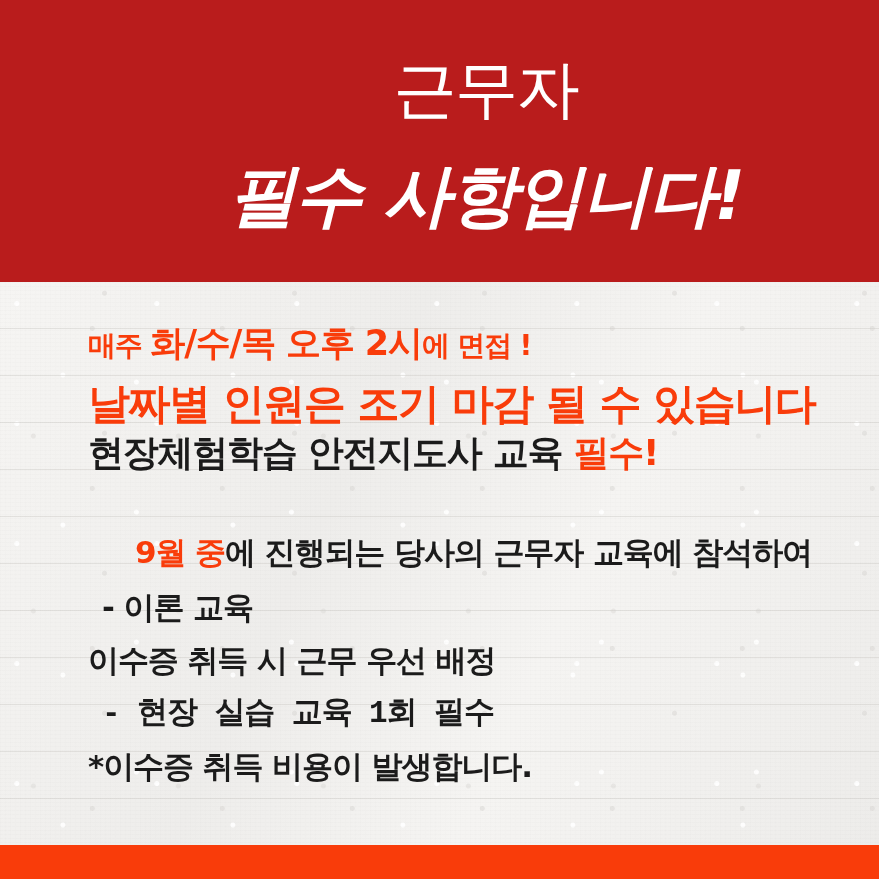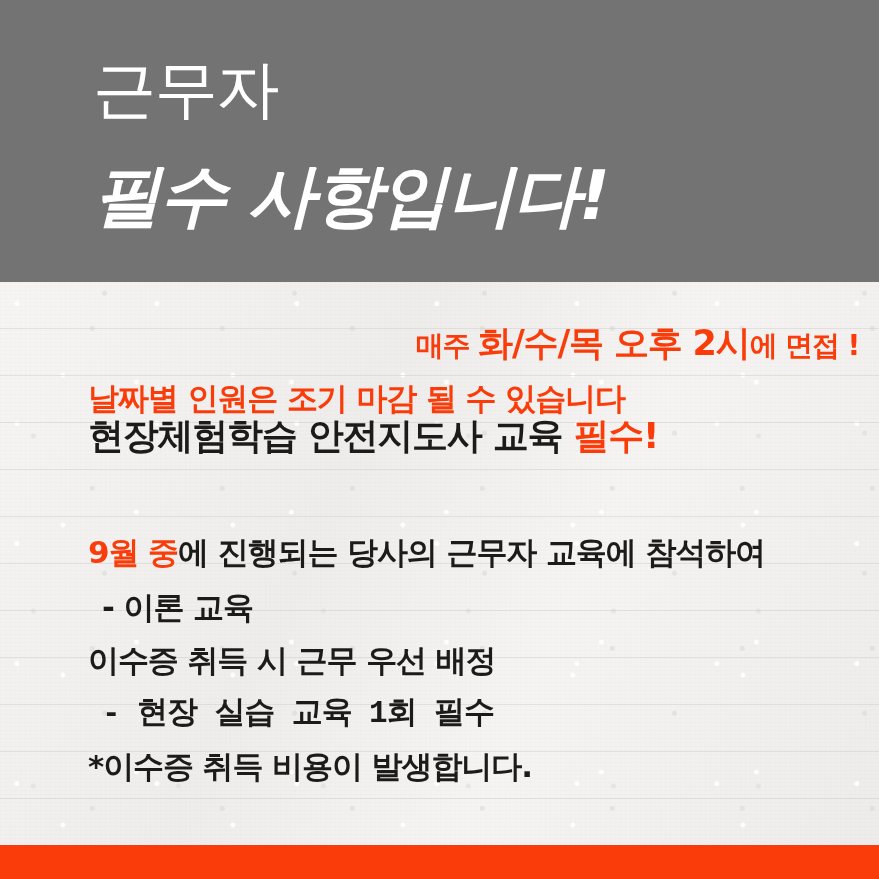--- a/index.html
+++ b/index.html
@@ -145,28 +145,27 @@
   }
 
   .seg { display: inline; }
   .seg-red { color: #f93c0a; }
   .seg-dark { color: #1b1b1b; }
 
   
   #line-interview {
     font-size: 33px;
     margin-bottom: 22px;
-    text-align: right;
   }
   #line-interview .sz-sm { font-size: 28px; }
   #line-interview .sz-lg { font-size: 35px; }
 
   #line-capacity {
-    font-size: 31px;
-    margin-bottom: 4px;
+    font-size: 42px;
+    margin-bottom: 10px;
     color: #f93c0a;
   }
 
   #line-safety {
     font-size: 36px;
   }
 
   
   #line-attend {
     font-size: 31px;
@@ -193,21 +192,21 @@
     flex: 0 0 auto;
     height: 34px;
     background: #f93c0a;
   }
 </style>
 </head>
 <body>
 
 <div id="poster">
 
-  <div class="header-band" style="background-color: #737373;">
+  <div class="header-band" style="background-color: #b91c1c; text-align: center;">
     <div class="header-line header-line-1" style="color: rgb(255, 255, 255);">근무자</div>
     <div class="header-line header-line-2" style="color: rgb(255, 255, 255);">필수 사항입니다!</div>
   </div>
 
   <div class="paper">
     <div class="body-inner">
 
       <div class="block" id="block-schedule">
 
         <div class="t-line" id="line-interview" style="color: rgb(27, 27, 27);">
@@ -217,21 +216,21 @@
         <div class="t-line" id="line-capacity" style="color: rgb(249, 60, 10);">날짜별 인원은 조기 마감 될 수 있습니다</div>
 
         <div class="t-line" id="line-safety" style="color: rgb(27, 27, 27);">
           <span class="seg seg-dark" style="color: rgb(27, 27, 27);">현장체험학습 안전지도사 교육 </span><span class="seg seg-red" style="color: rgb(249, 60, 10);">필수!</span>
         </div>
 
       </div>
 
       <div class="block" id="block-training">
 
-        <div class="t-line" id="line-attend" style="color: rgb(27, 27, 27);">
+        <div class="t-line" id="line-attend" style="color: rgb(27, 27, 27); text-align: center;">
           <span class="seg seg-red" style="color: rgb(249, 60, 10);">9월 중</span><span class="seg seg-dark" style="color: rgb(27, 27, 27);">에 진행되는 당사의 근무자 교육에 참석하여</span>
         </div>
 
         <div class="t-line bullet-line" style="color: rgb(27, 27, 27);">- 이론 교육</div>
 
         <div class="t-line" id="line-priority" style="color: rgb(27, 27, 27);">이수증 취득 시 근무 우선 배정</div>
 
         <div class="t-line bullet-line" style="color: rgb(27, 27, 27); font-family: Liberation Mono, monospace;">- 현장 실습 교육 1회 필수</div>
 
         <div class="t-line" id="line-note" style="color: rgb(27, 27, 27);">*이수증 취득 비용이 발생합니다.</div>

